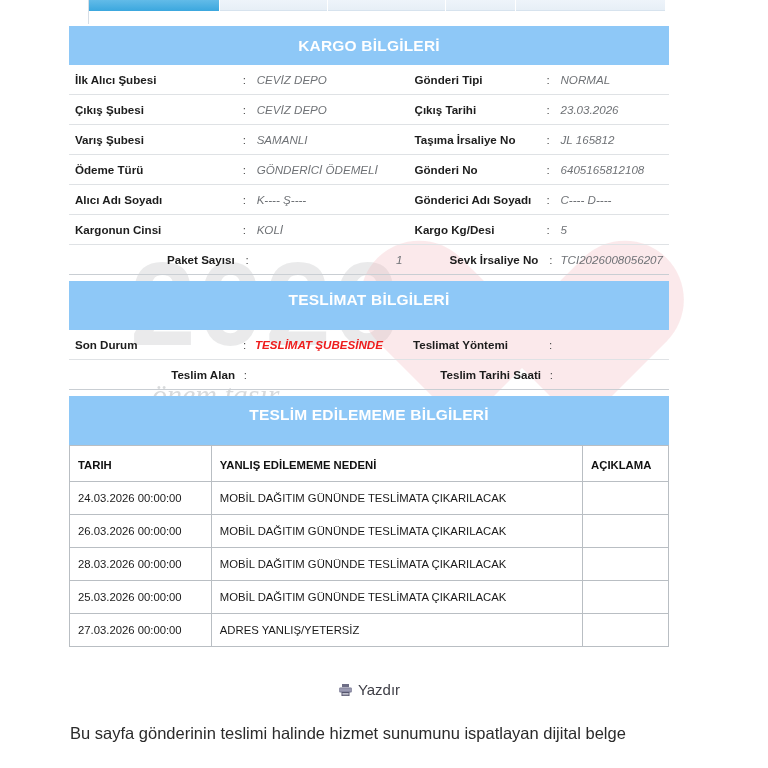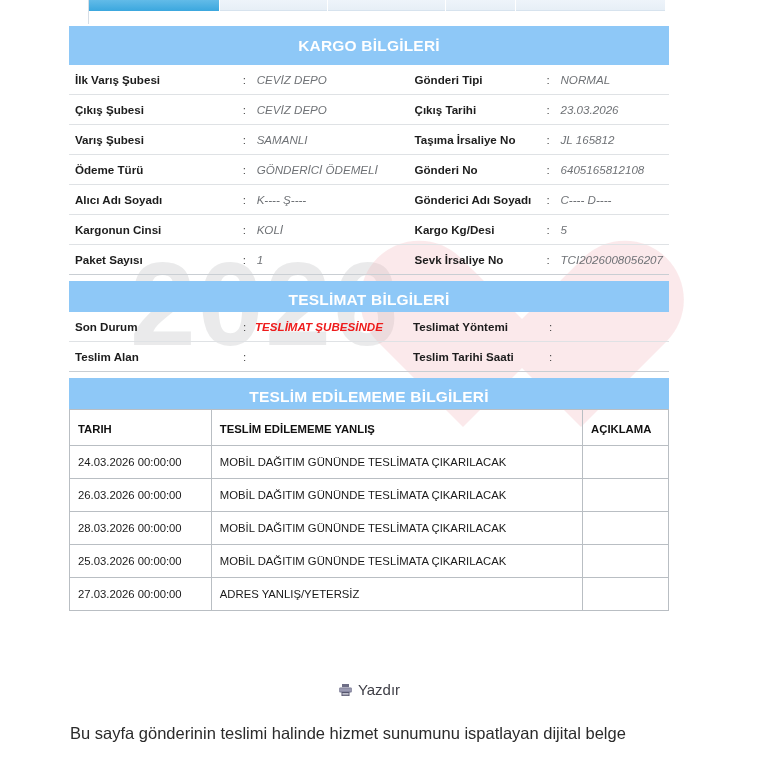--- a/index.html
+++ b/index.html
@@ -86,35 +86,35 @@
   .section-header {
     background: #8ec8f7;
     color: #ffffff;
     text-align: center;
     font-size: 15.5px;
     font-weight: bold;
     letter-spacing: .2px;
     padding: 11px 0 11px;
     line-height: 1.1;
   }
-  .section-header.tight { padding: 10px 0 4px; }
+  .section-header.tight { padding: 10px 0 22px; }
 
   table.grid {
     width: 100%;
     border-collapse: collapse;
     background: transparent;
   }
   table.grid td {
     font-size: 11.6px;
     padding: 8px 6px;
     vertical-align: middle;
     border-bottom: 1px solid #dfe2e5;
     white-space: nowrap;
   }
-  table.grid tr:last-child td { border-bottom: 1px solid #c9ced3; }
+  table.grid tr:last-child td { border-bottom: 1px solid #c9ced3; text-align: right; }
 
   .lbl   { font-weight: bold; color: #1c1c1c; padding-left: 6px !important; }
   .colon { color: #4a4a4a; width: 8px; text-align: left; padding-left: 2px !important; padding-right:2px !important;}
   .val   { color: #6f7276; font-style: italic; }
   .val.status { color: #ee1c1c; font-weight: bold; }
 
   .c-lbl1 { width: 172px; }
   .c-col1 { width: 10px; }
   .c-val1 { width: 158px; }
   .c-lbl2 { width: 136px; }
@@ -191,21 +191,21 @@
     </div>
     <div class="wm-sub">önem tasır..</div>
   </div>
 
   <div class="doc">
 
     <div class="section-header">KARGO BİLGİLERİ</div>
     <table class="grid">
       <tbody>
         <tr>
-          <td class="lbl c-lbl1">İlk Varış Şubesi</td>
+          <td class="lbl c-lbl1">İlk Alıcı Şubesi</td>
           <td class="colon c-col1">:</td>
           <td class="val c-val1">CEVİZ DEPO</td>
           <td class="lbl c-lbl2">Gönderi Tipi</td>
           <td class="colon c-col2">:</td>
           <td class="val">NORMAL</td>
         </tr>
         <tr>
           <td class="lbl">Çıkış Şubesi</td>
           <td class="colon">:</td>
           <td class="val">CEVİZ DEPO</td>
@@ -276,21 +276,21 @@
           <td class="val"></td>
         </tr>
       </tbody>
     </table>
 
     <div class="section-header tight" style="margin-top:6px;">TESLİM EDİLEMEME BİLGİLERİ</div>
     <table class="undel">
       <thead>
         <tr>
           <th class="u-c1">TARIH</th>
-          <th class="u-c2">TESLİM EDİLEMEME YANLIŞ</th>
+          <th class="u-c2">YANLIŞ EDİLEMEME NEDENİ</th>
           <th class="u-c3">AÇIKLAMA</th>
         </tr>
       </thead>
       <tbody>
         <tr>
           <td>24.03.2026 00:00:00</td>
           <td>MOBİL DAĞITIM GÜNÜNDE TESLİMATA ÇIKARILACAK</td>
           <td></td>
         </tr>
         <tr>

